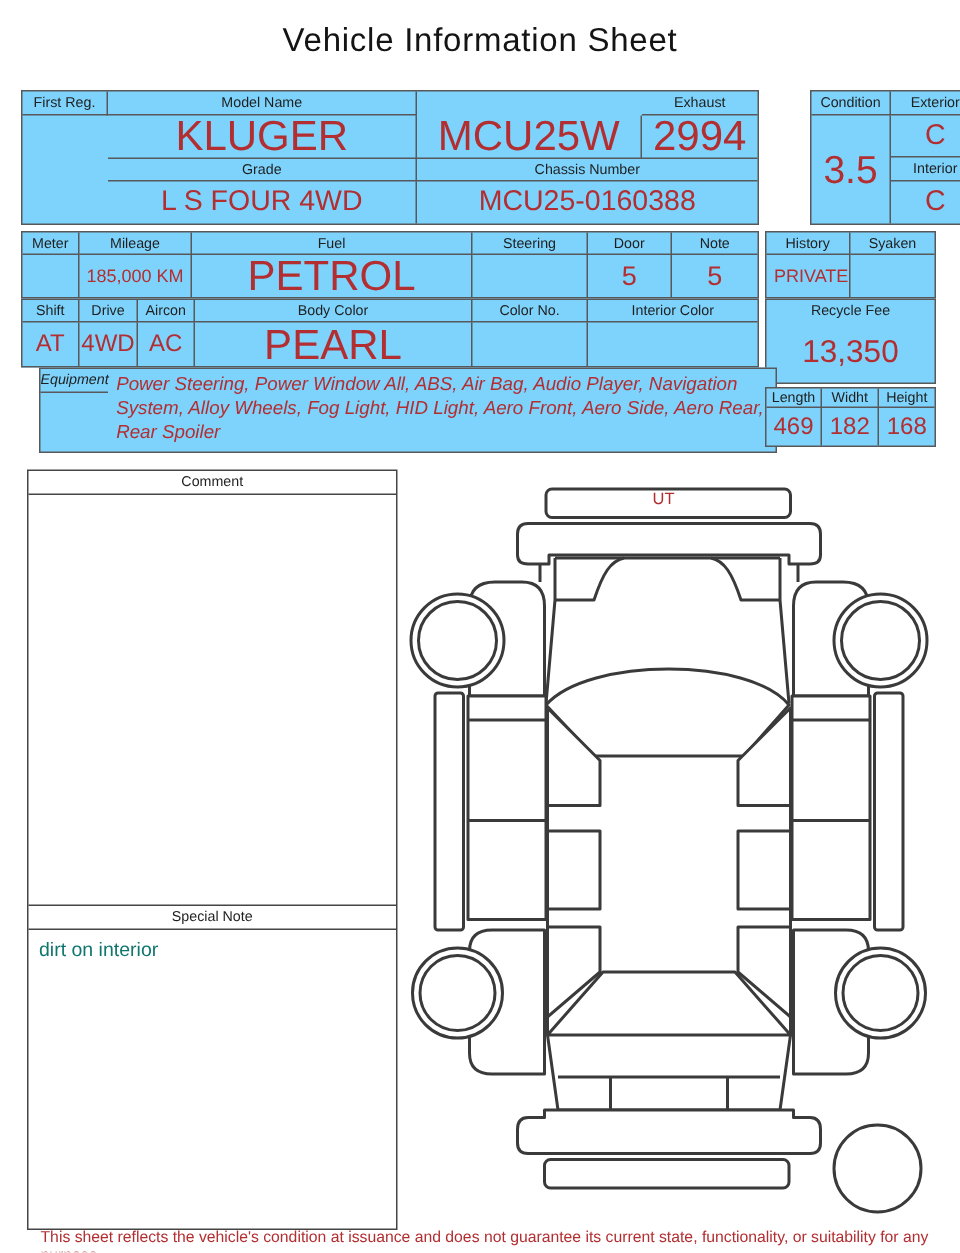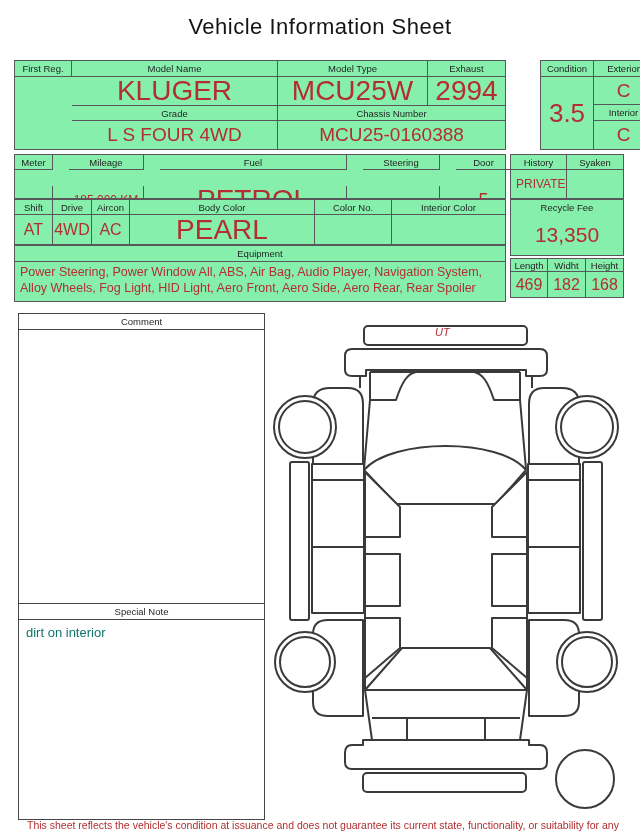--- a/index.html
+++ b/index.html
@@ -5,37 +5,37 @@
   html,body { margin:0; padding:0; background:#ffffff; }
   #sheet {
     position:relative; width:640px; height:835px; background:#ffffff;
     font-family:"Liberation Sans", sans-serif; overflow:hidden;
   }
   .abs { position:absolute; }
   #title {
     left:0; top:14px; width:640px; text-align:center;
     font-size:22px; color:#141414; letter-spacing:0.5px; font-weight:500;
   }
-  .tbl { position:absolute; display:grid; border:1.5px solid #58585a; background:#86efac; }
+  .tbl { position:absolute; display:grid; border:1.5px solid #58585a; background:#7dd3fc; }
   .cell { display:flex; align-items:center; justify-content:center; overflow:hidden; box-sizing:border-box; }
   .br { border-right:1.5px solid #58585a; }
   .bb { border-bottom:1.5px solid #58585a; }
   .hdr { font-size:9.5px; color:#1f1f1f; }
   .val { color:#b32e31; }
   .left { justify-content:flex-start; padding-left:5px; }
 
   
   #t1    { left:14px;  top:60px;  width:490px; height:88px; grid-template-columns:57px 206px 150px 77px; grid-template-rows:16px 29px 15px 28px; }
   #tcond { left:540px; top:60px;  width:112px; height:88px; grid-template-columns:53px 59px; grid-template-rows:16px 28px 16px 28px; }
-  #t2    { left:14px;  top:154px; width:490px; height:43px; grid-template-columns:38px 75px 187px 77px 56px 57px; grid-template-rows:15px 28px;gap:16px; }
+  #t2    { left:14px;  top:154px; width:490px; height:43px; grid-template-columns:38px 75px 187px 77px 56px 57px; grid-template-rows:15px 28px; }
   #thist { left:510px; top:154px; width:112px; height:43px; grid-template-columns:56px 56px; grid-template-rows:15px 28px; }
   #t3    { left:14px;  top:199px; width:490px; height:44px; grid-template-columns:38px 39px 38px 185px 77px 113px; grid-template-rows:15px 29px; }
   #trec  { left:510px; top:199px; width:112px; height:55px; display:flex; flex-direction:column; }
   #tdims { left:510px; top:258px; width:112px; height:38px; grid-template-columns:37px 38px 37px; grid-template-rows:13px 25px; }
-  #teq   { left:14px;  top:245px; width:490px; height:55px; display:flex; flex-direction:column; }
+  #teq   { left:26px;  top:245px; width:490px; height:55px; display:flex; flex-direction:row;font-style:italic; }
 
   .fs12 { font-size:12px; }  .fs16 { font-size:16px; }
   .fs18 { font-size:18px; }  .fs19 { font-size:19px; }  .fs21 { font-size:28px; }
 
   #firstreg-value { flex-direction:column; align-items:flex-start; justify-content:center;
                     font-size:21px; line-height:0.95; padding-left:4px; }
   #cond-value { font-size:26px; }
 
   #trec .rec-hdr { height:15px; display:flex; align-items:center; justify-content:center; }
   #trec .rec-val { flex:1; display:flex; align-items:center; justify-content:center; font-size:21px; }
@@ -43,39 +43,38 @@
   #teq .eq-hdr { height:15px; display:flex; align-items:center; justify-content:center; border-bottom:1.5px solid #58585a; }
   #teq .eq-body { flex:1; font-size:12.5px; line-height:1.28; padding:2px 5px; color:#b32e31; }
 
   #leftpanel { left:18px; top:313px; width:245px; height:505px; border:1.5px solid #454545; background:#fff; display:flex; flex-direction:column; }
   #leftpanel .pnl-hdr { height:15px; display:flex; align-items:center; justify-content:center; font-size:9.5px; color:#1f1f1f; }
   #comment-hdr { border-bottom:1.5px solid #454545; }
   #note-hdr { border-top:1.5px solid #454545; border-bottom:1.5px solid #454545;margin-top:36px; }
   #comment-body { height:237px; }
   #note-body { flex:1; padding:5px 7px; font-size:13px; color:#0f766e; }
 
-  #diagram { left:268px; top:312px; width:360px; height:500px;font-style:italic; }
+  #diagram { left:268px; top:312px; width:360px; height:500px; }
   #diagram svg { display:block; }
 
   #disclaimer { left:27px; top:819px; width:600px; font-size:10.5px; color:#b32e31; }
 </style>
 </head>
 <body>
 
 <div id="sheet">
 
   <div id="title" class="abs">Vehicle Information Sheet</div>
 
   <div id="t1" class="tbl">
     <div class="cell hdr br bb" style="grid-area:1/1">First Reg.</div>
     <div class="cell hdr br bb" style="grid-area:1/2">Model Name</div>
     <div class="cell val fs21 br bb" style="grid-area:2/2">KLUGER</div>
     <div class="cell hdr br bb" style="grid-area:3/2">Grade</div>
     <div class="cell val fs19 br" style="grid-area:4/2">L S FOUR 4WD</div>
-    <div class="cell hdr br bb" style="grid-area:1/3">Model Type</div>
     <div class="cell val fs21 br bb" style="grid-area:2/3">MCU25W</div>
     <div class="cell hdr bb" style="grid-area:1/4">Exhaust</div>
     <div class="cell val fs21 bb" style="grid-area:2/4">2994</div>
     <div class="cell hdr bb" style="grid-area:3/3/4/5">Chassis Number</div>
     <div class="cell val fs19" style="grid-area:4/3/5/5">MCU25-0160388</div>
   </div>
 
   <div id="tcond" class="tbl">
     <div class="cell hdr br bb" style="grid-area:1/1">Condition</div>
     <div id="cond-value" class="cell val br" style="grid-area:2/1/5/2">3.5</div>
@@ -84,21 +83,21 @@
     <div class="cell hdr bb" style="grid-area:3/2">Interior</div>
     <div class="cell val fs19" style="grid-area:4/2">C</div>
   </div>
 
   <div id="t2" class="tbl">
     <div class="cell hdr br bb" style="grid-area:1/1">Meter</div>
     <div class="cell hdr br bb" style="grid-area:1/2">Mileage</div>
     <div class="cell hdr br bb" style="grid-area:1/3">Fuel</div>
     <div class="cell hdr br bb" style="grid-area:1/4">Steering</div>
     <div class="cell hdr br bb" style="grid-area:1/5">Door</div>
-    <div class="cell hdr bb" style="grid-area:1/6">Name</div>
+    <div class="cell hdr bb" style="grid-area:1/6">Note</div>
     <div class="cell val br" style="grid-area:2/1"></div>
     <div class="cell val fs12 br" style="grid-area:2/2">185,000 KM</div>
     <div class="cell val fs21 br" style="grid-area:2/3">PETROL</div>
     <div class="cell val br" style="grid-area:2/4"></div>
     <div class="cell val fs18 br" style="grid-area:2/5">5</div>
     <div class="cell val fs18" style="grid-area:2/6">5</div>
   </div>
 
   <div id="thist" class="tbl">
     <div class="cell hdr br bb" style="grid-area:1/1">History</div>

